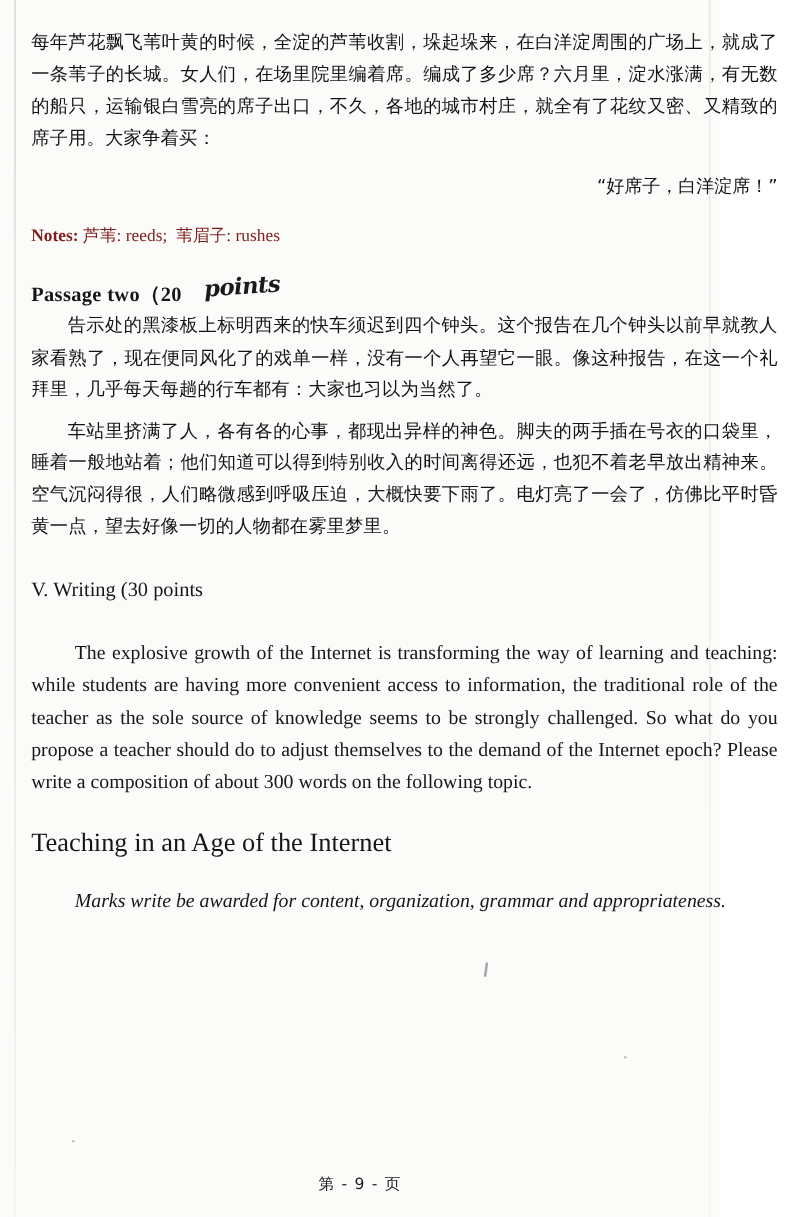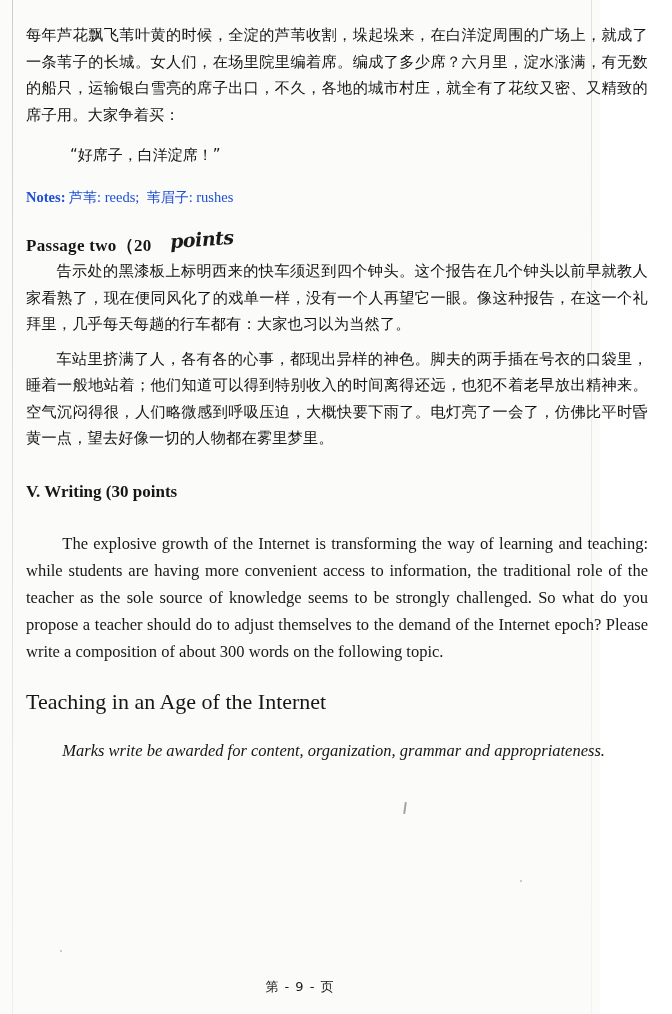--- a/index.html
+++ b/index.html
@@ -57,26 +57,27 @@
   .cn-indent {
     text-indent: 2em;
   }
   .quote-line {
     font-family: "DejaVu Sans", sans-serif;
     font-size: 15px;
     line-height: 26px;
     margin-top: 14px;
     margin-left: 44px;
     color: #141414;
+    text-align: right;
   }
   .notes {
     margin-top: 18px;
     font-size: 14.5px;
     line-height: 22px;
-    color: #1d4ed8;
+    color: #7f1d1d;
   }
   .notes b {
     font-weight: bold;
   }
   .notes .cnlab {
     font-family: "DejaVu Sans", sans-serif;
     font-size: 14px;
   }
   .section-head {
     margin-top: 26px;
@@ -96,21 +97,21 @@
     color: #1a1a1a;
     transform: rotate(-4deg);
     letter-spacing: -0.5px;
   }
   .passage-body {
     margin-top: 8px;
   }
   .writing-head {
     margin-top: 30px;
     font-size: 17px;
-    font-weight: bold;
+    font-weight: normal;
     position: relative;
     height: 26px;
   }
   .en {
     font-size: 16.5px;
     line-height: 27px;
     text-align: justify;
     color: #171717;
   }
   .en-block {

